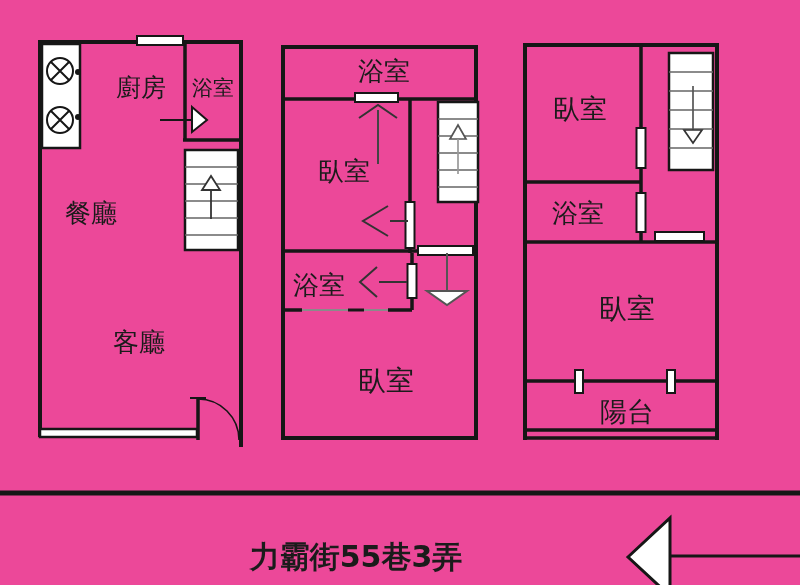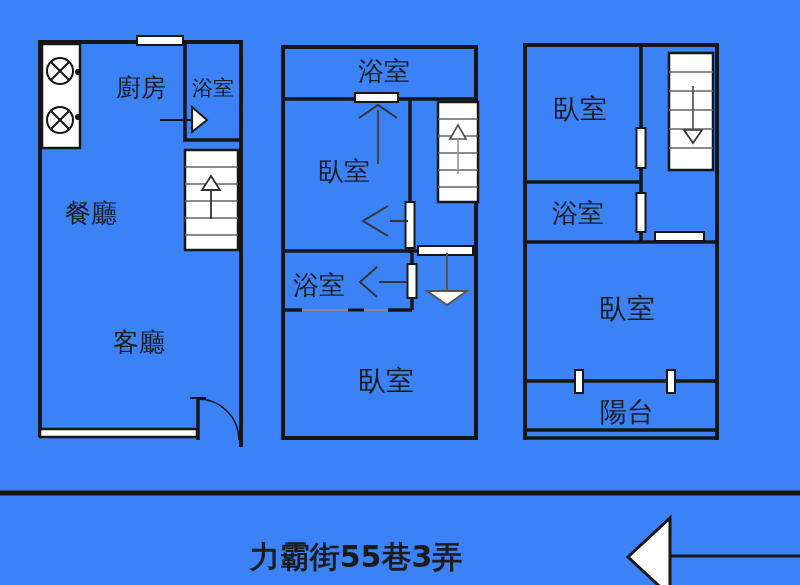--- a/index.html
+++ b/index.html
@@ -1,19 +1,19 @@
 <!DOCTYPE html>
 <html><head>
 <meta charset="utf-8">
 <style>
   html,body{margin:0;padding:0;background:#ffffff;}
   .stage{
     position:relative;
     width:800px;height:585px;
-    background:#3b82f6;
+    background:#ec4899;
     overflow:hidden;
     font-family:"DejaVu Sans","Liberation Sans",sans-serif;
   }
   svg{display:block}
   svg text{
     font-family:"DejaVu Sans","Liberation Sans",sans-serif;
     fill:#1b1b1b;
     text-anchor:middle;
   }
   .wall{stroke:#161616;fill:none}

